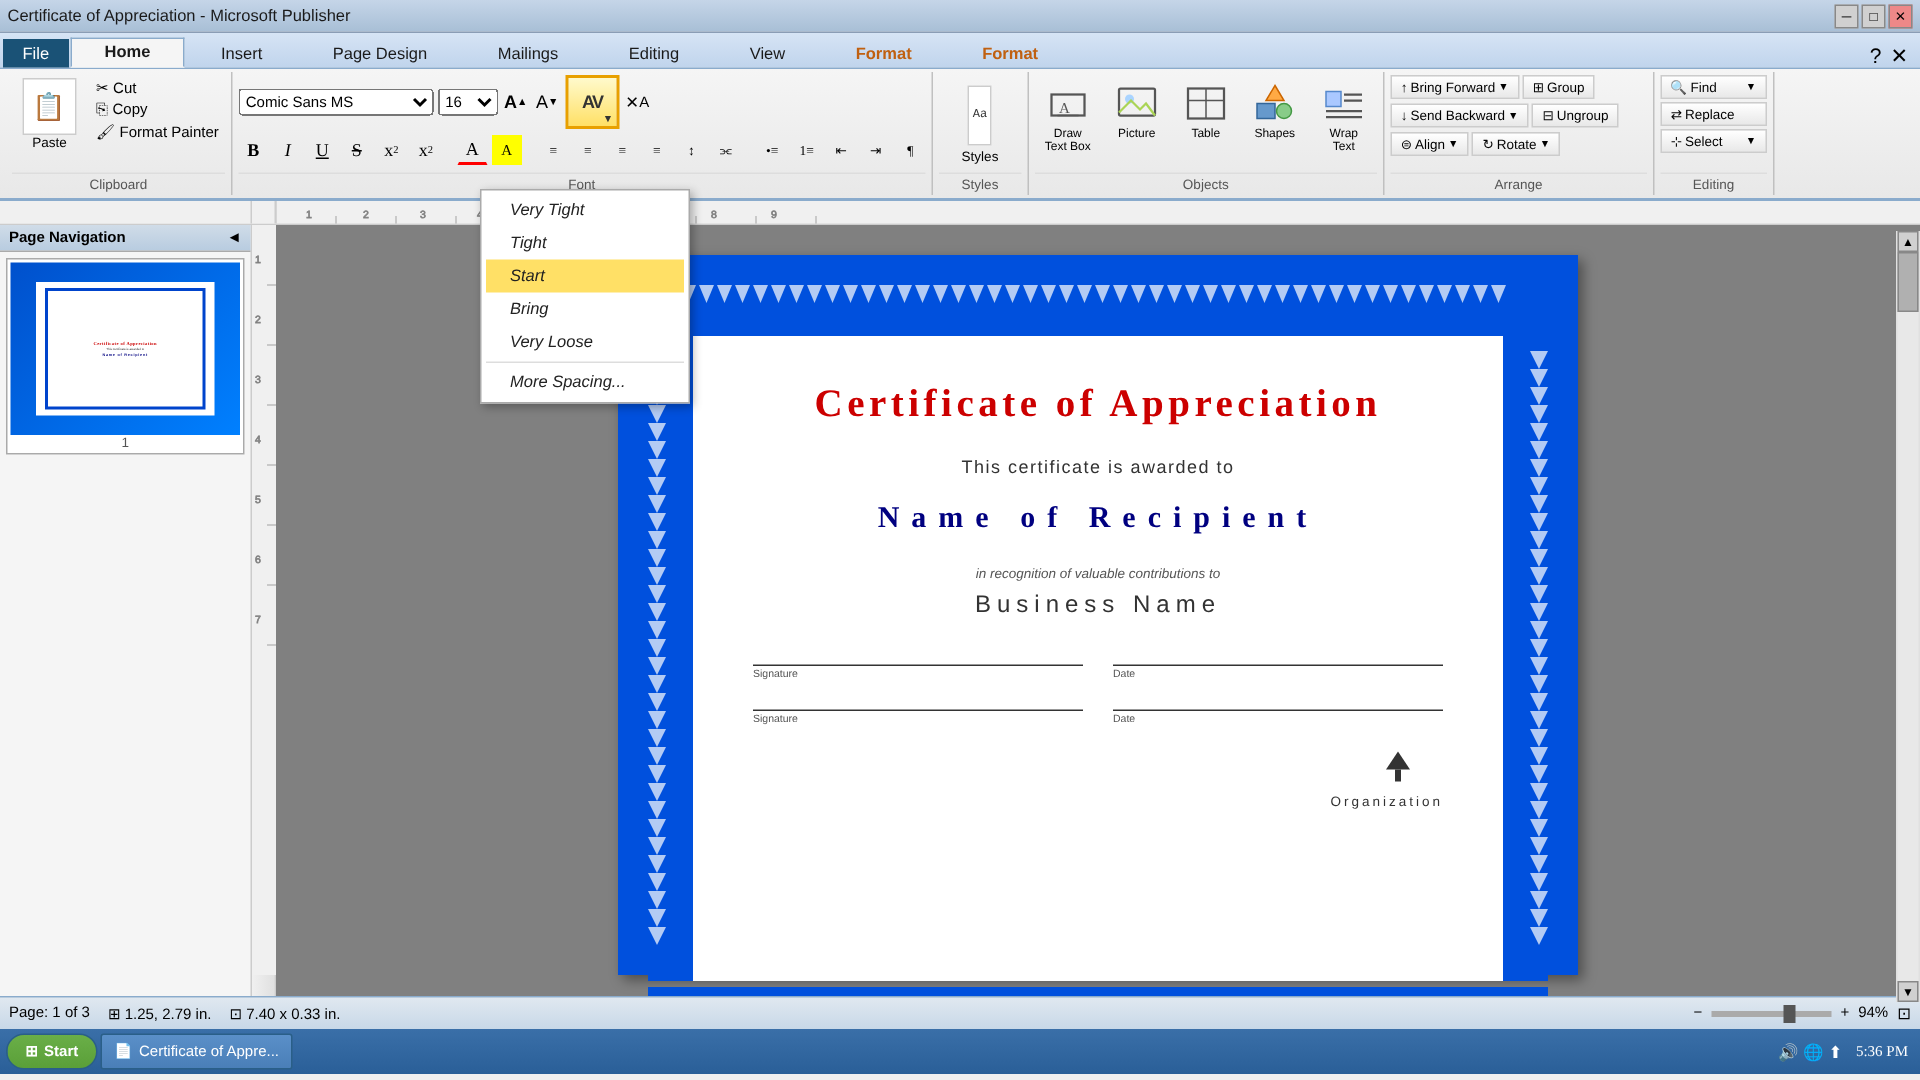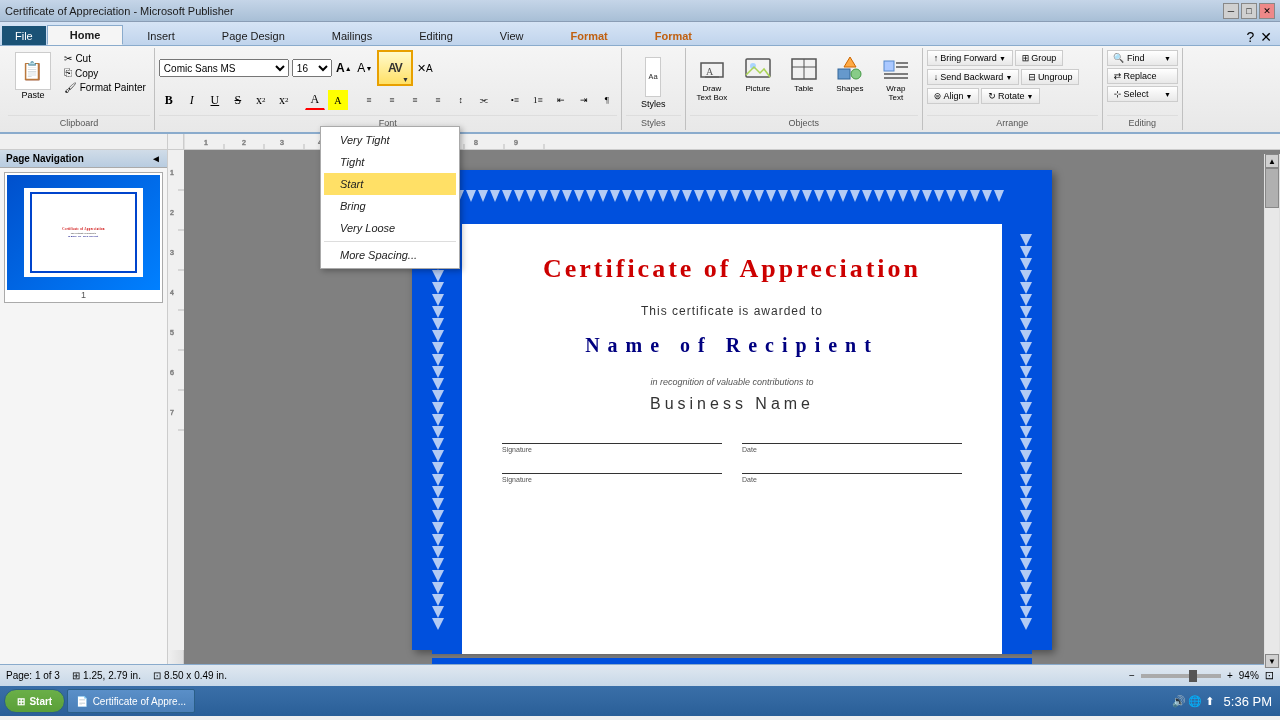--- a/index.html
+++ b/index.html
@@ -960,20 +960,27 @@
                 <hr>
                 <span class="cert-line-label">Signature</span>
               </div>
               <div class="cert-line">
                 <hr>
                 <span class="cert-line-label">Date</span>
               </div>
             </div>
           </div>
 
+          <div class="cert-org">
+            <svg width="60" height="30" style="display:block; margin-left:auto;">
+              <polygon points="30,2 38,14 22,14" fill="#333"></polygon>
+              <rect x="28" y="14" width="4" height="8" fill="#333"></rect>
+            </svg>
+            <span style="font-size:9px; letter-spacing:2px; color:#333;">Organization</span>
+          </div>
         </div>
 
         <svg width="30" height="430">
           <rect width="30" height="430" fill="#0050dd"></rect>
           <g fill="white" opacity="0.7">
             <polygon points="18,10 30,10 24,22"></polygon>
               <polygon points="18,22 30,22 24,34"></polygon>
             <polygon points="18,34 30,34 24,46"></polygon>
               <polygon points="18,46 30,46 24,58"></polygon>
             <polygon points="18,58 30,58 24,70"></polygon>
@@ -1124,21 +1131,21 @@
 
 <div class="status-bar">
   <div class="status-left">
     <span>Page: 1 of 3</span>
     <span>
       <span>⊞</span>
       <span>1.25, 2.79 in.</span>
     </span>
     <span>
       <span>⊡</span>
-      <span>8.50 x 0.49 in.</span>
+      <span>7.40 x 0.33 in.</span>
     </span>
   </div>
   <div class="status-right">
     <span style="cursor:pointer;">−</span>
     <div class="zoom-slider">
       <div class="zoom-thumb" style="left:60%;"></div>
     </div>
     <span style="cursor:pointer;">+</span>
     <span>94%</span>
     <span style="cursor:pointer; font-size:11px;">⊡</span>
@@ -1152,16 +1159,16 @@
   </div>
   <div class="taskbar-btn">
     <span>📄</span>
     <span>Certificate of Appre...</span>
   </div>
   <div class="taskbar-right">
     <div class="sys-tray">
       <span style="font-size:11px;">🔊</span>
       <span style="font-size:11px;">🌐</span>
       <span style="font-size:11px;">⬆</span>
-      <span style="font-size:13px; padding-left:6px;">5:36 PM</span>
+      <span style="font-size:10px; padding-left:6px;font-family:Liberation Serif, serif;">5:36 PM</span>
     </div>
   </div>
 </div>
 
 </body></html>

